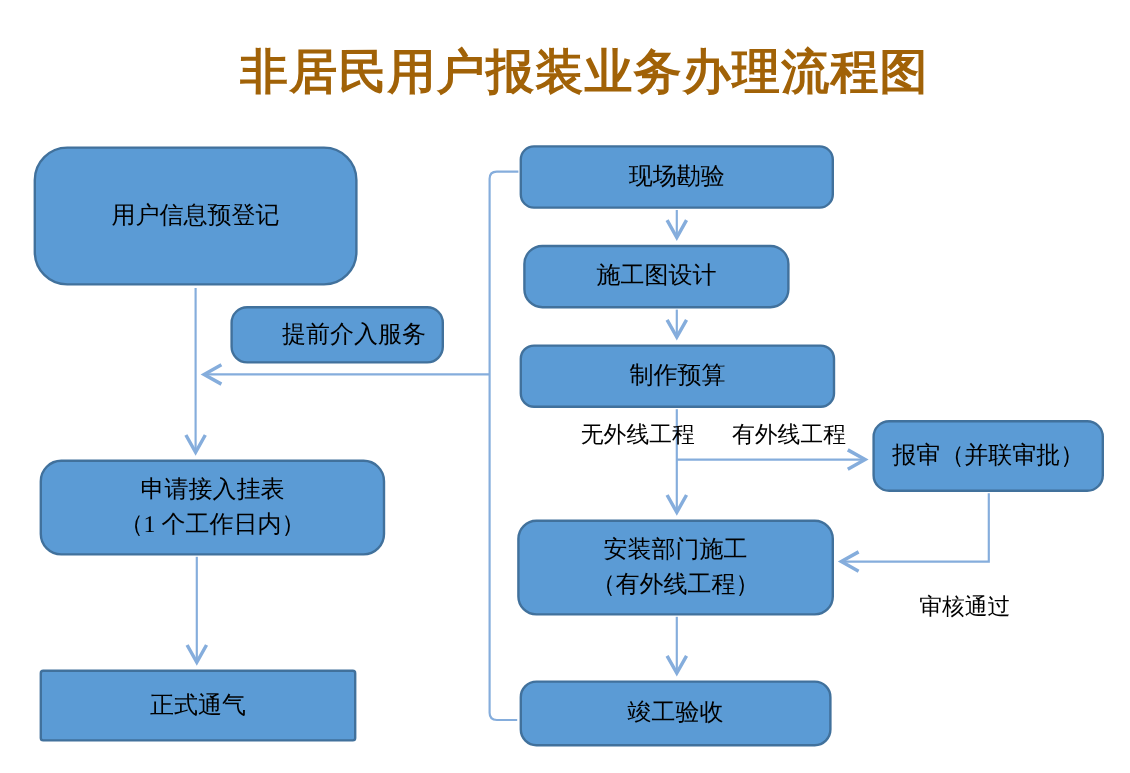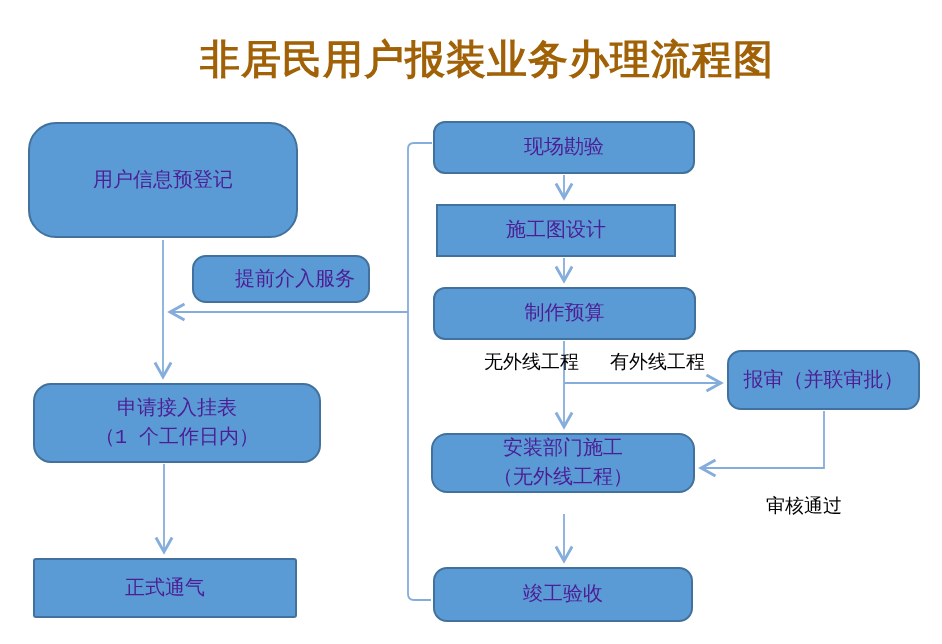--- a/index.html
+++ b/index.html
@@ -32,48 +32,47 @@
     top: 0;
     left: 0;
     width: 942px;
     height: 644px;
   }
   .node {
     position: absolute;
     box-sizing: border-box;
     background: #5B9BD5;
     border: 2px solid #41719C;
-    color: #4c1d95;
+    color: #000000;
     display: flex;
     flex-direction: column;
     align-items: center;
     justify-content: center;
     text-align: center;
     font-size: 20px;
     line-height: 29px;
-    font-family: Liberation Mono, monospace;
   }
   .edge-label {
     position: absolute;
     color: #000000;
     font-size: 19px;
     white-space: nowrap;
     margin-left: 40px;
   }
 
   
   #node-pre-register { left: 28px;  top: 122px; width: 270px; height: 116px; border-radius: 28px; }
   #node-early-service{ left: 192px; top: 255px; width: 178px; height: 48px;  border-radius: 14px; padding-left: 28px; }
   #node-apply-meter  { left: 33px;  top: 383px; width: 288px; height: 80px;  border-radius: 18px; }
   #node-official-gas { left: 33px;  top: 558px; width: 264px; height: 60px;  border-radius: 3px; }
   #node-site-survey  { left: 433px; top: 121px; width: 262px; height: 53px;  border-radius: 12px; }
-  #node-design       { left: 436px; top: 204px; width: 240px; height: 53px;  border-radius: 0; }
+  #node-design       { left: 436px; top: 204px; width: 222px; height: 53px;  border-radius: 16px; }
   #node-budget       { left: 433px; top: 287px; width: 263px; height: 53px;  border-radius: 12px; }
   #node-review       { left: 727px; top: 350px; width: 193px; height: 60px;  border-radius: 14px; }
-  #node-install      { left: 431px; top: 433px; width: 264px; height: 60px;  border-radius: 16px; }
+  #node-install      { left: 431px; top: 433px; width: 264px; height: 80px;  border-radius: 16px; }
   #node-acceptance   { left: 433px; top: 567px; width: 260px; height: 55px;  border-radius: 14px; }
 
   #label-no-external   { left: 444px; top: 349px; }
   #label-has-external  { left: 570px; top: 349px; }
   #label-review-passed { left: 726px; top: 493px; }
 </style>
 </head>
 <body>
 
 <div id="canvas">
@@ -138,21 +137,21 @@
   <div class="node" id="node-budget">
     <span>制作预算</span>
   </div>
 
   <div class="node" id="node-review">
     <span>报审（并联审批）</span>
   </div>
 
   <div class="node" id="node-install">
     <span>安装部门施工</span>
-    <span>（无外线工程）</span>
+    <span>（有外线工程）</span>
   </div>
 
   <div class="node" id="node-acceptance">
     <span>竣工验收</span>
   </div>
 
   <div class="edge-label" id="label-no-external">无外线工程</div>
   <div class="edge-label" id="label-has-external">有外线工程</div>
   <div class="edge-label" id="label-review-passed">审核通过</div>
 

